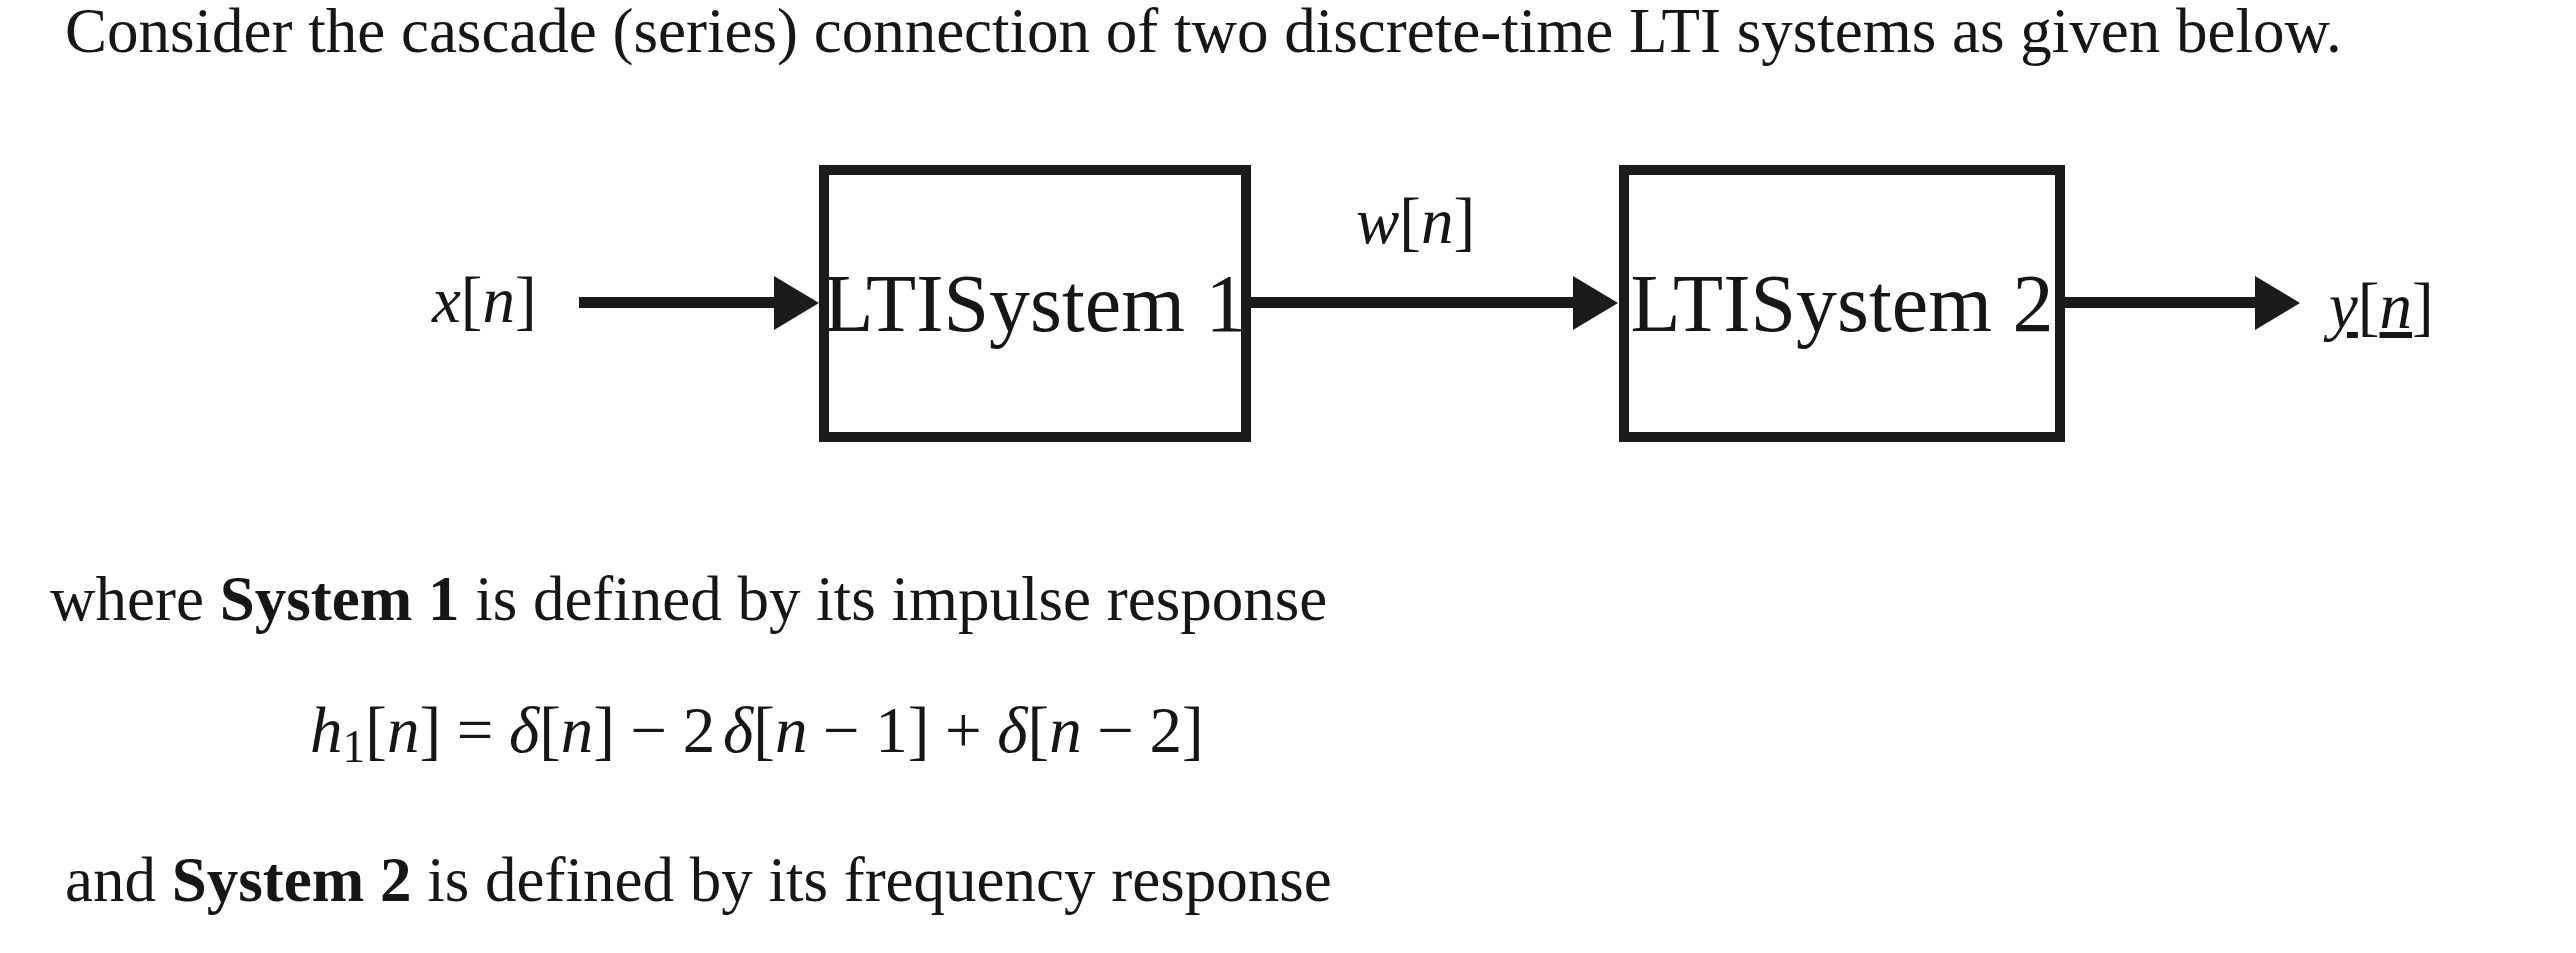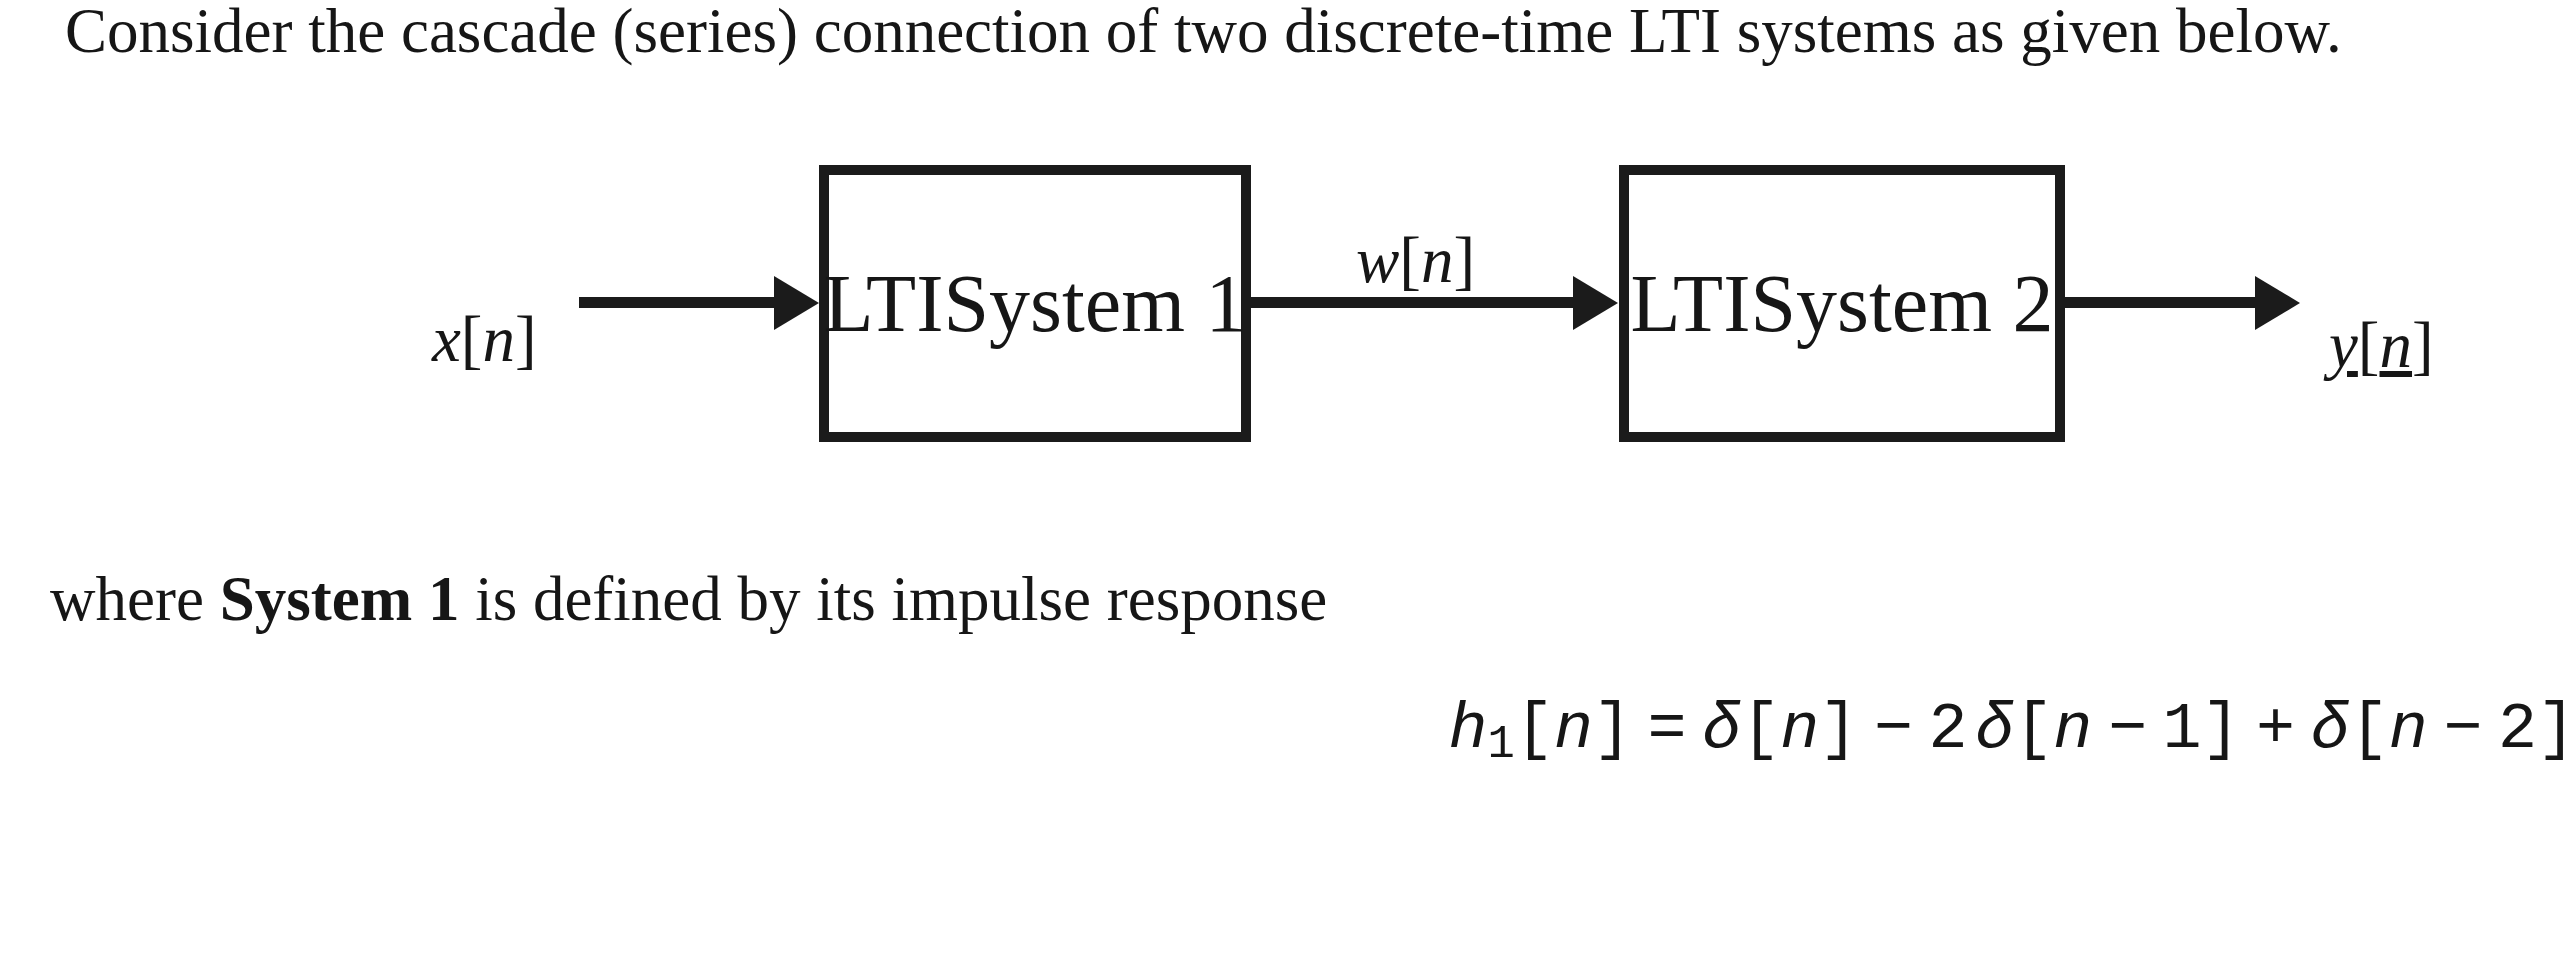--- a/index.html
+++ b/index.html
@@ -47,36 +47,34 @@
     height: 0;
     border-top: 27.5px solid transparent;
     border-bottom: 27.5px solid transparent;
     border-left: 45px solid #1b1b1b;
   }
   .sig {
     position: absolute;
     font-size: 65px;
     line-height: 1.2;
     white-space: nowrap;
-    margin-top: 39px;
   }
 
   
   .equation {
     position: absolute;
     left: 0;
     top: 691px;
     width: 100%;
     box-sizing: border-box;
     padding-left: 310px;
-    text-align: right;
+    text-align: left;
     font-size: 65px;
     line-height: 1.2;
     white-space: nowrap;
-    font-family: Liberation Mono, monospace;
   }
   .equation .op { margin: 0 0.24em; }
   .equation .tsp { margin-left: 0.12em; }
   .equation sub {
     font-size: 0.7em;
     vertical-align: -0.22em;
     line-height: 0;
   }
 </style>
 </head>
@@ -120,15 +118,18 @@
   </div>
 
   <div class="text-line" style="left:50px; top:562px;">
     <span>where </span><span class="bold">System 1</span><span> is defined by its impulse response</span>
   </div>
 
   <div class="equation">
     <span class="it">h</span><sub>1</sub><span>[</span><span class="it">n</span><span>]</span><span class="op">=</span><span class="it">δ</span><span>[</span><span class="it">n</span><span>]</span><span class="op">−</span><span>2</span><span class="it tsp">δ</span><span>[</span><span class="it">n</span><span class="op">−</span><span>1</span><span>]</span><span class="op">+</span><span class="it">δ</span><span>[</span><span class="it">n</span><span class="op">−</span><span>2</span><span>]</span>
   </div>
 
+  <div class="text-line" style="left:65px; top:843px;">
+    <span>and </span><span class="bold">System 2</span><span> is defined by its frequency response</span>
+  </div>
 
 </div>
 
 
 </body></html>

